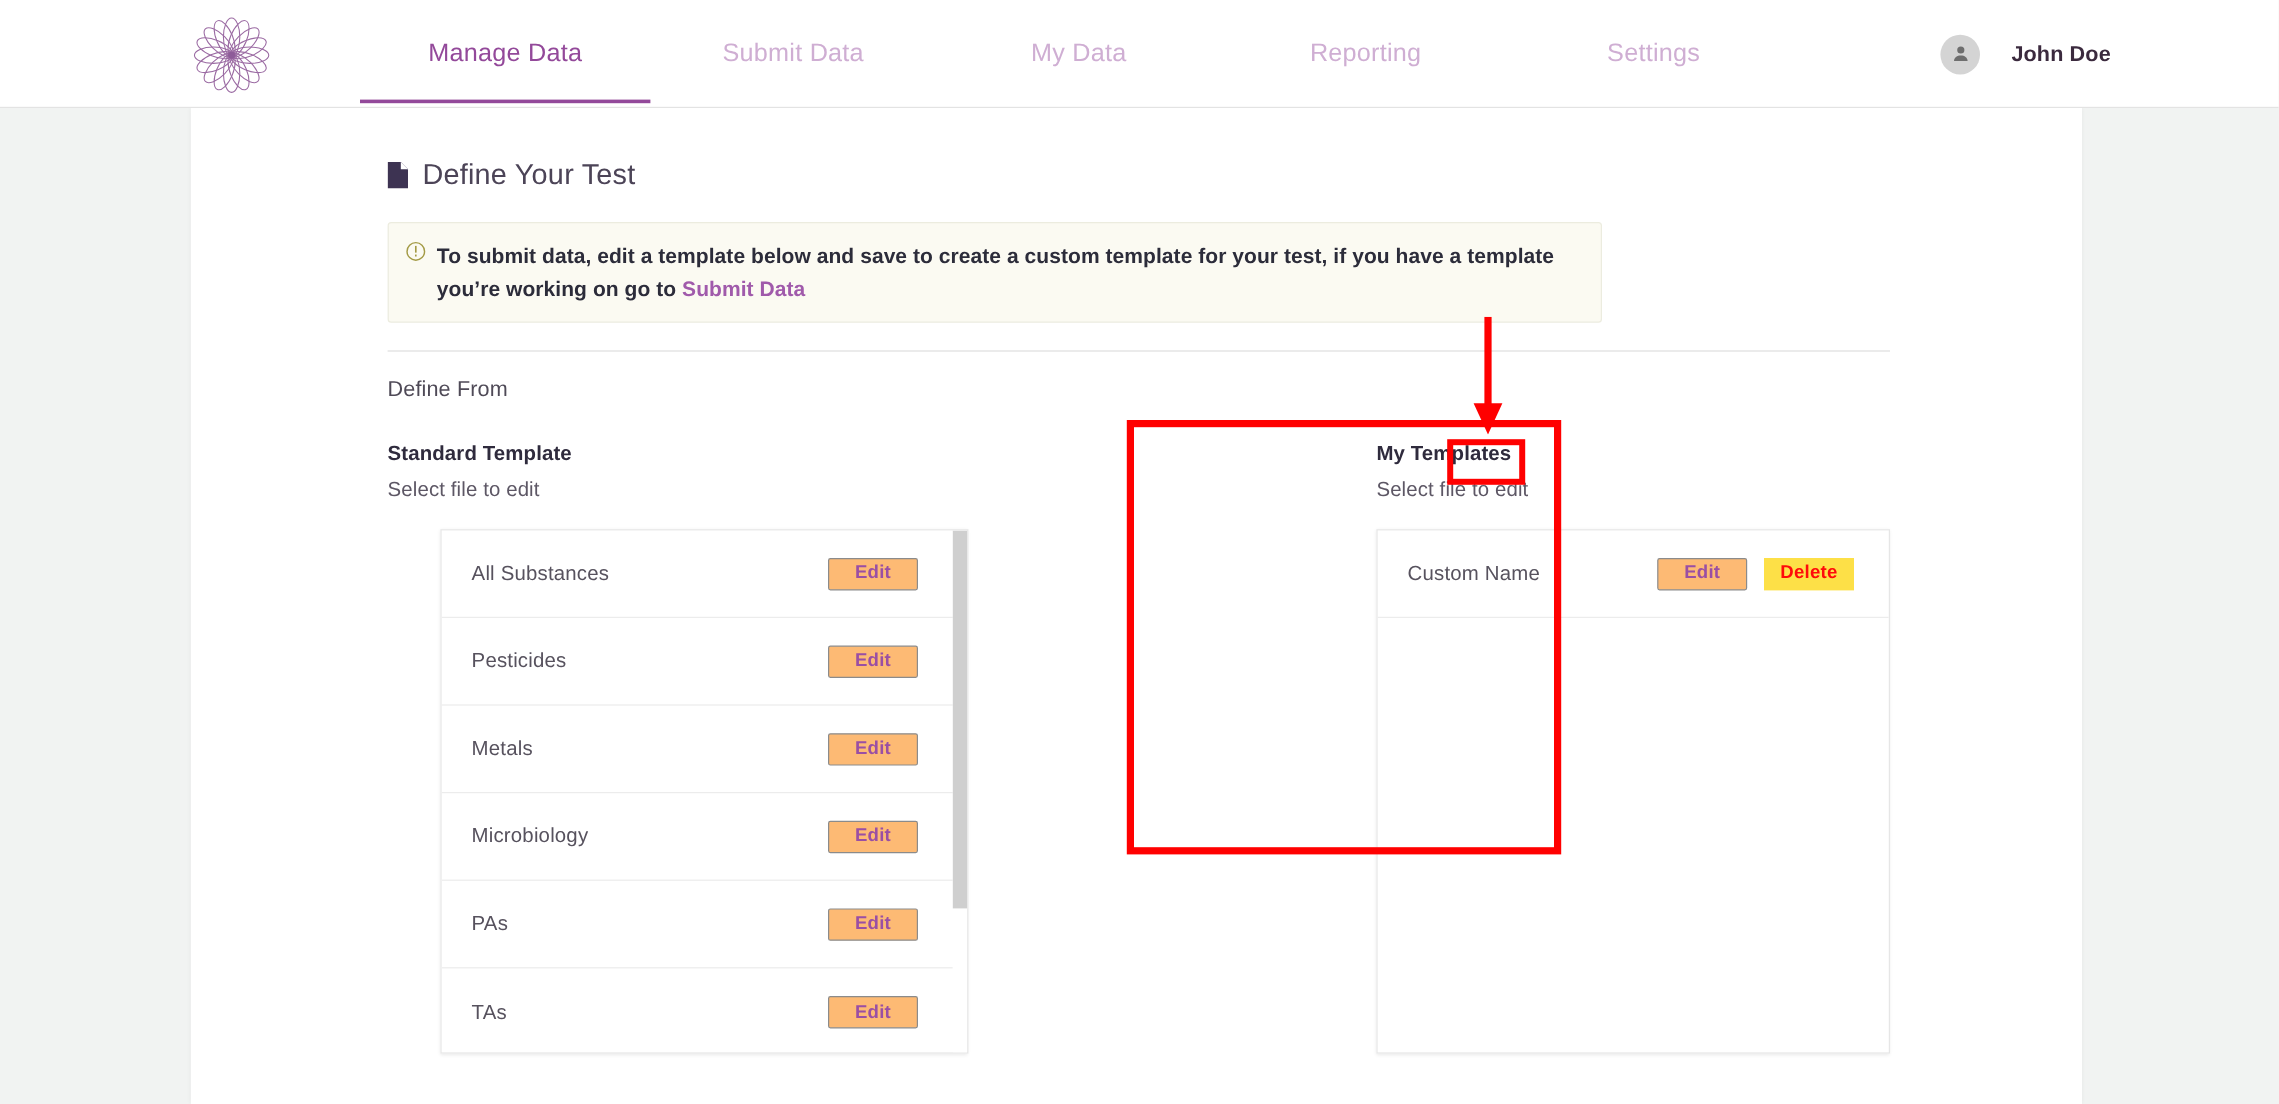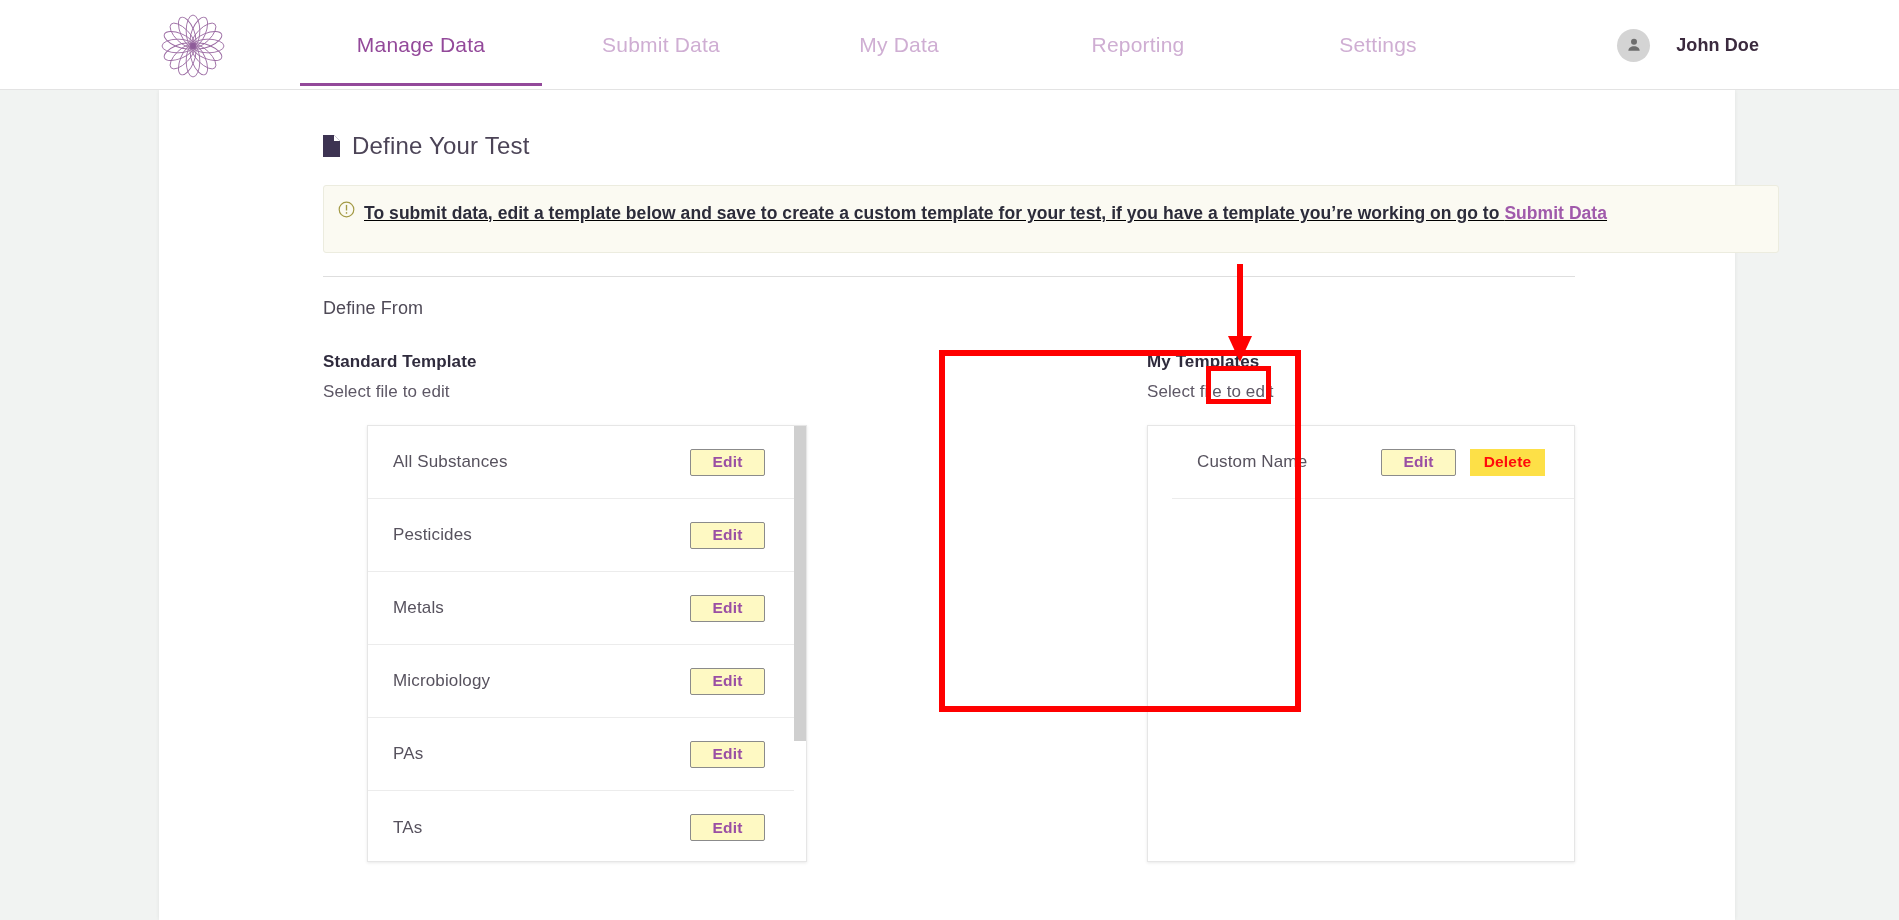--- a/index.html
+++ b/index.html
@@ -98,29 +98,28 @@
   .doc-icon { width: 17px; height: 22px; display:block; }
   .page-title {
     font-size: 24px;
     color: #4c4457;
     letter-spacing: .2px;
   }
 
   
   .info-banner {
     margin-top: 23px;
-    width: 1456px;
+    width: 1012px;
     min-height: 68px;
     background: #fbfaf2;
     border: 1px solid #ececdf;
     border-radius: 3px;
     display: flex;
     align-items: flex-start;
     padding: 13px 16px 13px 14px;
-    text-decoration: underline;
   }
   .info-icon {
     flex: 0 0 auto;
     margin-top: 2px;
     margin-right: 9px;
   }
   .info-text {
     font-size: 17.5px;
     line-height: 28px;
     color: #2c2c3a;
@@ -201,21 +200,21 @@
   .list-row-label {
     font-size: 17px;
     color: #57525e;
     letter-spacing: .15px;
     flex: 1 1 auto;
   }
   .edit-btn {
     flex: 0 0 auto;
     width: 75px; height: 27px;
     margin-right: 29px;
-    background: #fef9c3;
+    background: #fdba74;
     border: 1px solid #8b8b8b;
     border-radius: 2px;
     color: #9a4fa4;
     font-family: "Liberation Sans", sans-serif;
     font-size: 15.5px;
     font-weight: 700;
     letter-spacing: .2px;
     cursor: pointer;
     display: flex; align-items: center; justify-content: center;
   }
@@ -235,21 +234,20 @@
 
   
   .mytpl-box {
     position: absolute;
     top: 73px; left: 0;
     width: 428px; height: 437px;
     background: #ffffff;
     border: 1px solid #e6e6e6;
     box-shadow: 0 1px 3px rgba(0,0,0,.09);
     overflow: hidden;
-    padding-left: 24px;
   }
   .mytpl-row {
     position: relative;
     height: 73px;
     display: flex;
     align-items: center;
     padding-left: 25px;
     border-bottom: 1px solid #ececec;
     cursor: pointer;
   }

